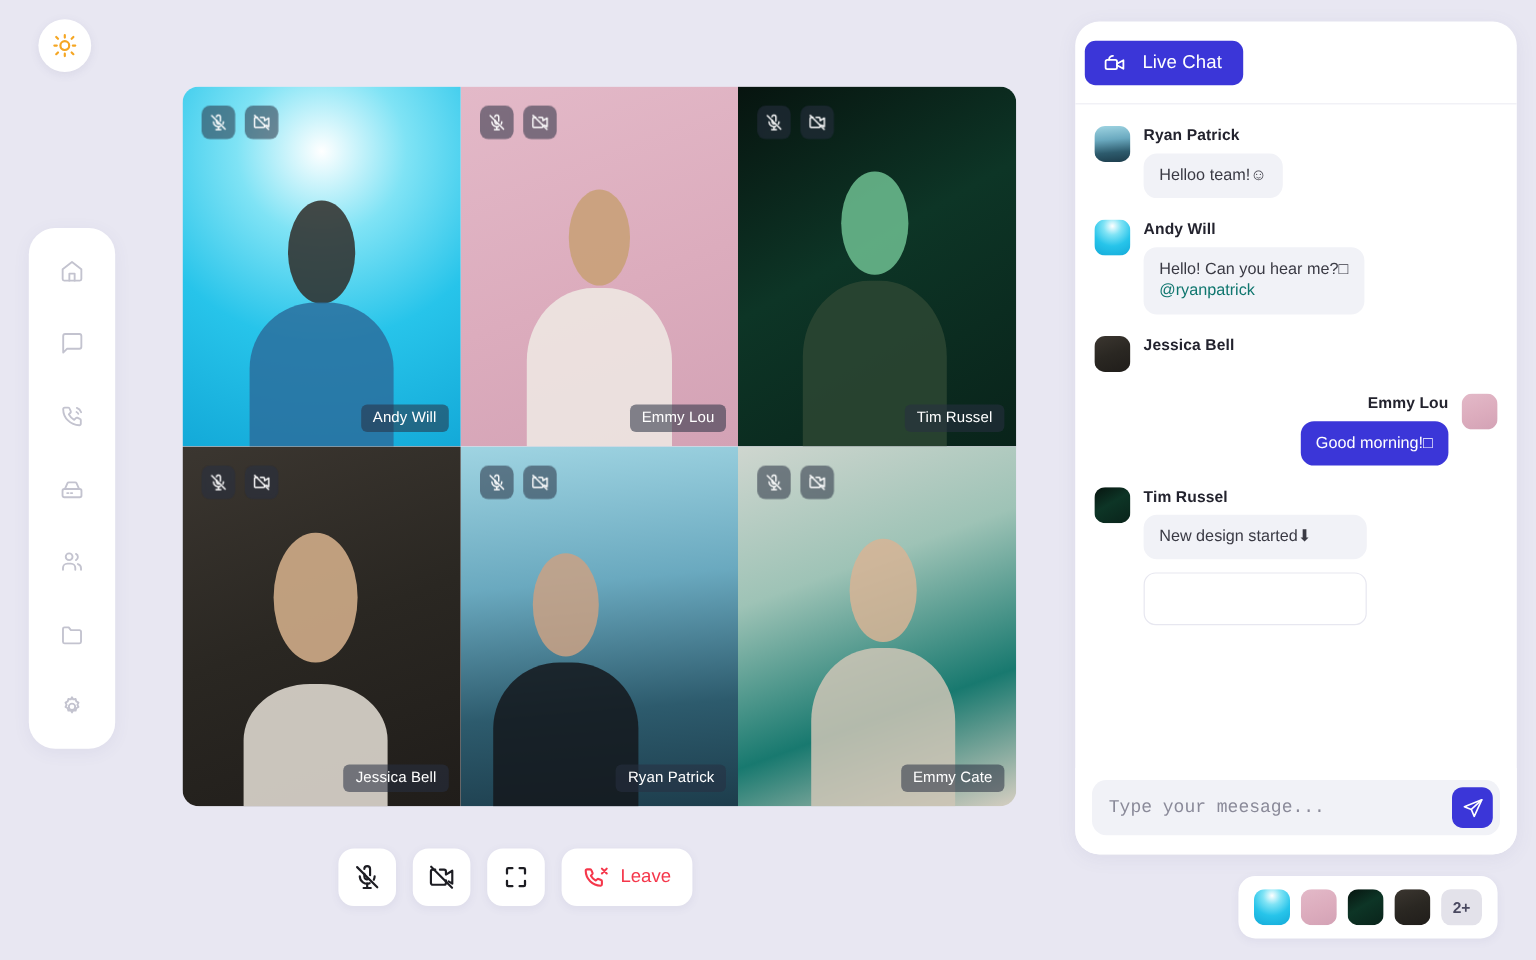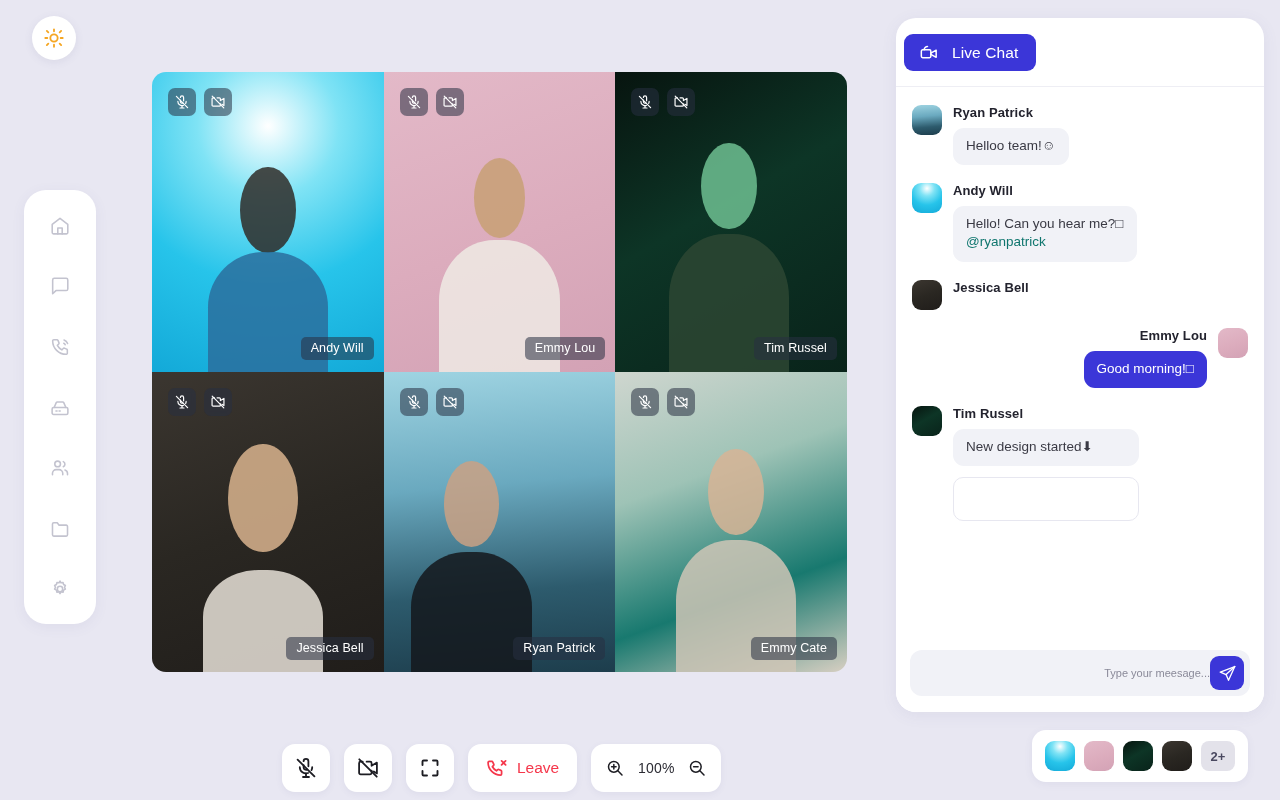--- a/index.html
+++ b/index.html
@@ -77,21 +77,21 @@
     font-size: 12.5px;
     padding: 4px 10px 5px;
     border-radius: 5px;
     z-index: 3;
     letter-spacing: .1px;
     white-space: nowrap;
   }
 
   
   .toolbar {
-    position: absolute; left: 282px; top: 744px;
+    position: absolute; left: 282px; top: 707px;
     display: flex; align-items: center; gap: 14px;
   }
   .tb-btn {
     height: 48px; min-width: 48px;
     background: #ffffff; border: none;
     border-radius: 13px;
     display: flex; align-items: center; justify-content: center;
     cursor: pointer;
     box-shadow: 0 2px 7px rgba(90,88,140,.07);
   }
@@ -170,23 +170,22 @@
   }
   .composer {
     background: #f1f2f7;
     border-radius: 12px;
     height: 46px;
     display: flex; align-items: center;
     padding: 0 6px 0 14px;
   }
   .composer input {
     flex: 1; border: none; background: transparent;
-    font-size: 11px; color: #3a3a44; outline: none;
-    font-family: Liberation Sans, sans-serif;
-    text-align: right;
+    font-size: 15px; color: #3a3a44; outline: none;
+    font-family: Liberation Mono, monospace;
   }
   .composer input::placeholder { color: #8a8a99; }
   .send-btn {
     width: 34px; height: 34px; border-radius: 9px;
     background: #3b36d8; border: none; cursor: pointer;
     display: flex; align-items: center; justify-content: center;
   }
 
   
   .participants {
@@ -466,35 +465,20 @@
         <path d="M9 19.5H5.6a1.1 1.1 0 0 1-1.1-1.1V15"></path>
       </svg>
     </button>
     <button class="tb-btn tb-leave">
       <svg width="22" height="22" viewBox="0 0 24 24" fill="none" stroke="#f5374b" stroke-width="1.9" stroke-linecap="round" stroke-linejoin="round">
         <path d="M12.8 13.8 11.4 15a11.2 11.2 0 0 1-4.4-4.4l1.3-1.4a1.1 1.1 0 0 0 .2-1.1L7.4 5.6a1.1 1.1 0 0 0-1-.7H3.5A1.2 1.2 0 0 0 2.3 6.2C2.3 13.5 8.5 19.7 15.8 19.7a1.2 1.2 0 0 0 1.2-1.2v-2.9a1.1 1.1 0 0 0-.7-1l-2.4-1a1.1 1.1 0 0 0-1.1.2z"></path>
         <path d="M17 4.2l4.4 4.4M21.4 4.2 17 8.6"></path>
       </svg>
       <span>Leave</span>
     </button>
-    <div class="tb-btn tb-zoom">
-      <button class="zbtn">
-        <svg width="20" height="20" viewBox="0 0 24 24" fill="none" stroke="#1d1d23" stroke-width="1.8" stroke-linecap="round">
-          <circle cx="10.6" cy="10.6" r="6.4"></circle>
-          <path d="M15.4 15.4 20.4 20.4M10.6 7.9v5.4M7.9 10.6h5.4"></path>
-        </svg>
-      </button>
-      <span class="pct">100%</span>
-      <button class="zbtn">
-        <svg width="20" height="20" viewBox="0 0 24 24" fill="none" stroke="#1d1d23" stroke-width="1.8" stroke-linecap="round">
-          <circle cx="10.6" cy="10.6" r="6.4"></circle>
-          <path d="M15.4 15.4 20.4 20.4M7.9 10.6h5.4"></path>
-        </svg>
-      </button>
-    </div>
   </div>
 
   <aside class="chat">
     <div class="chat-head">
       <button class="live-chat-btn">
         <svg width="20" height="20" viewBox="0 0 24 24" fill="none" stroke="#ffffff" stroke-width="1.8" stroke-linecap="round" stroke-linejoin="round">
           <rect x="2.8" y="8.2" width="11.4" height="9.4" rx="1.6"></rect>
           <path d="M14.2 12.1 20.6 8.6v8.6l-6.4-3.5z"></path>
           <path d="M6.2 8.2C6.2 5.9 8 4.2 10.2 4.2"></path>
         </svg>

